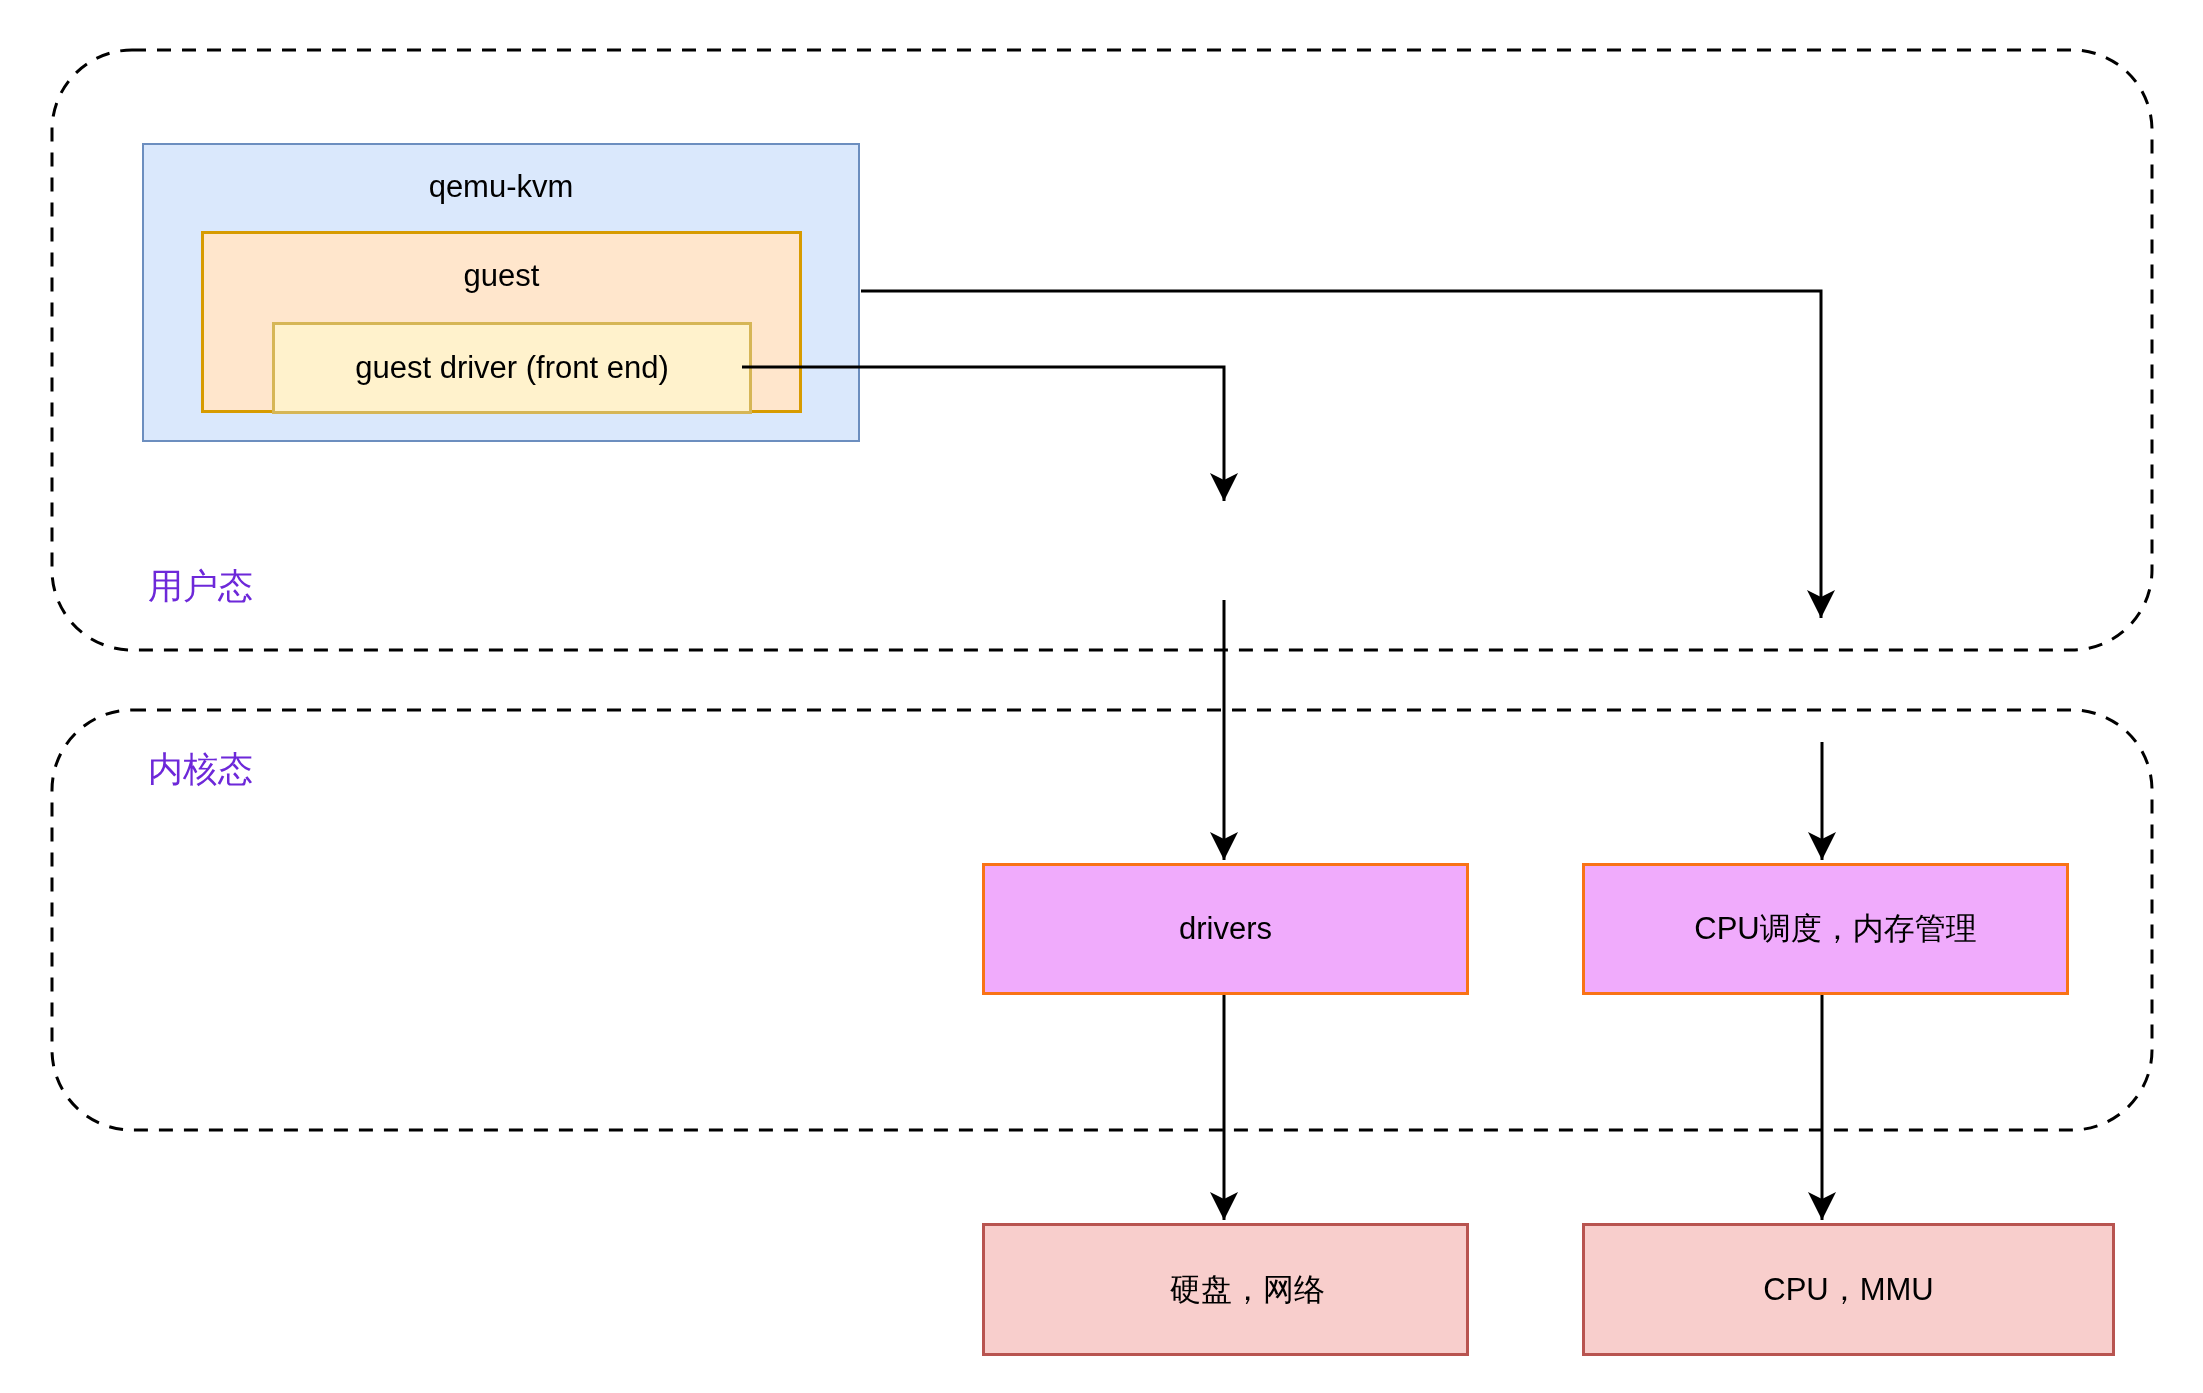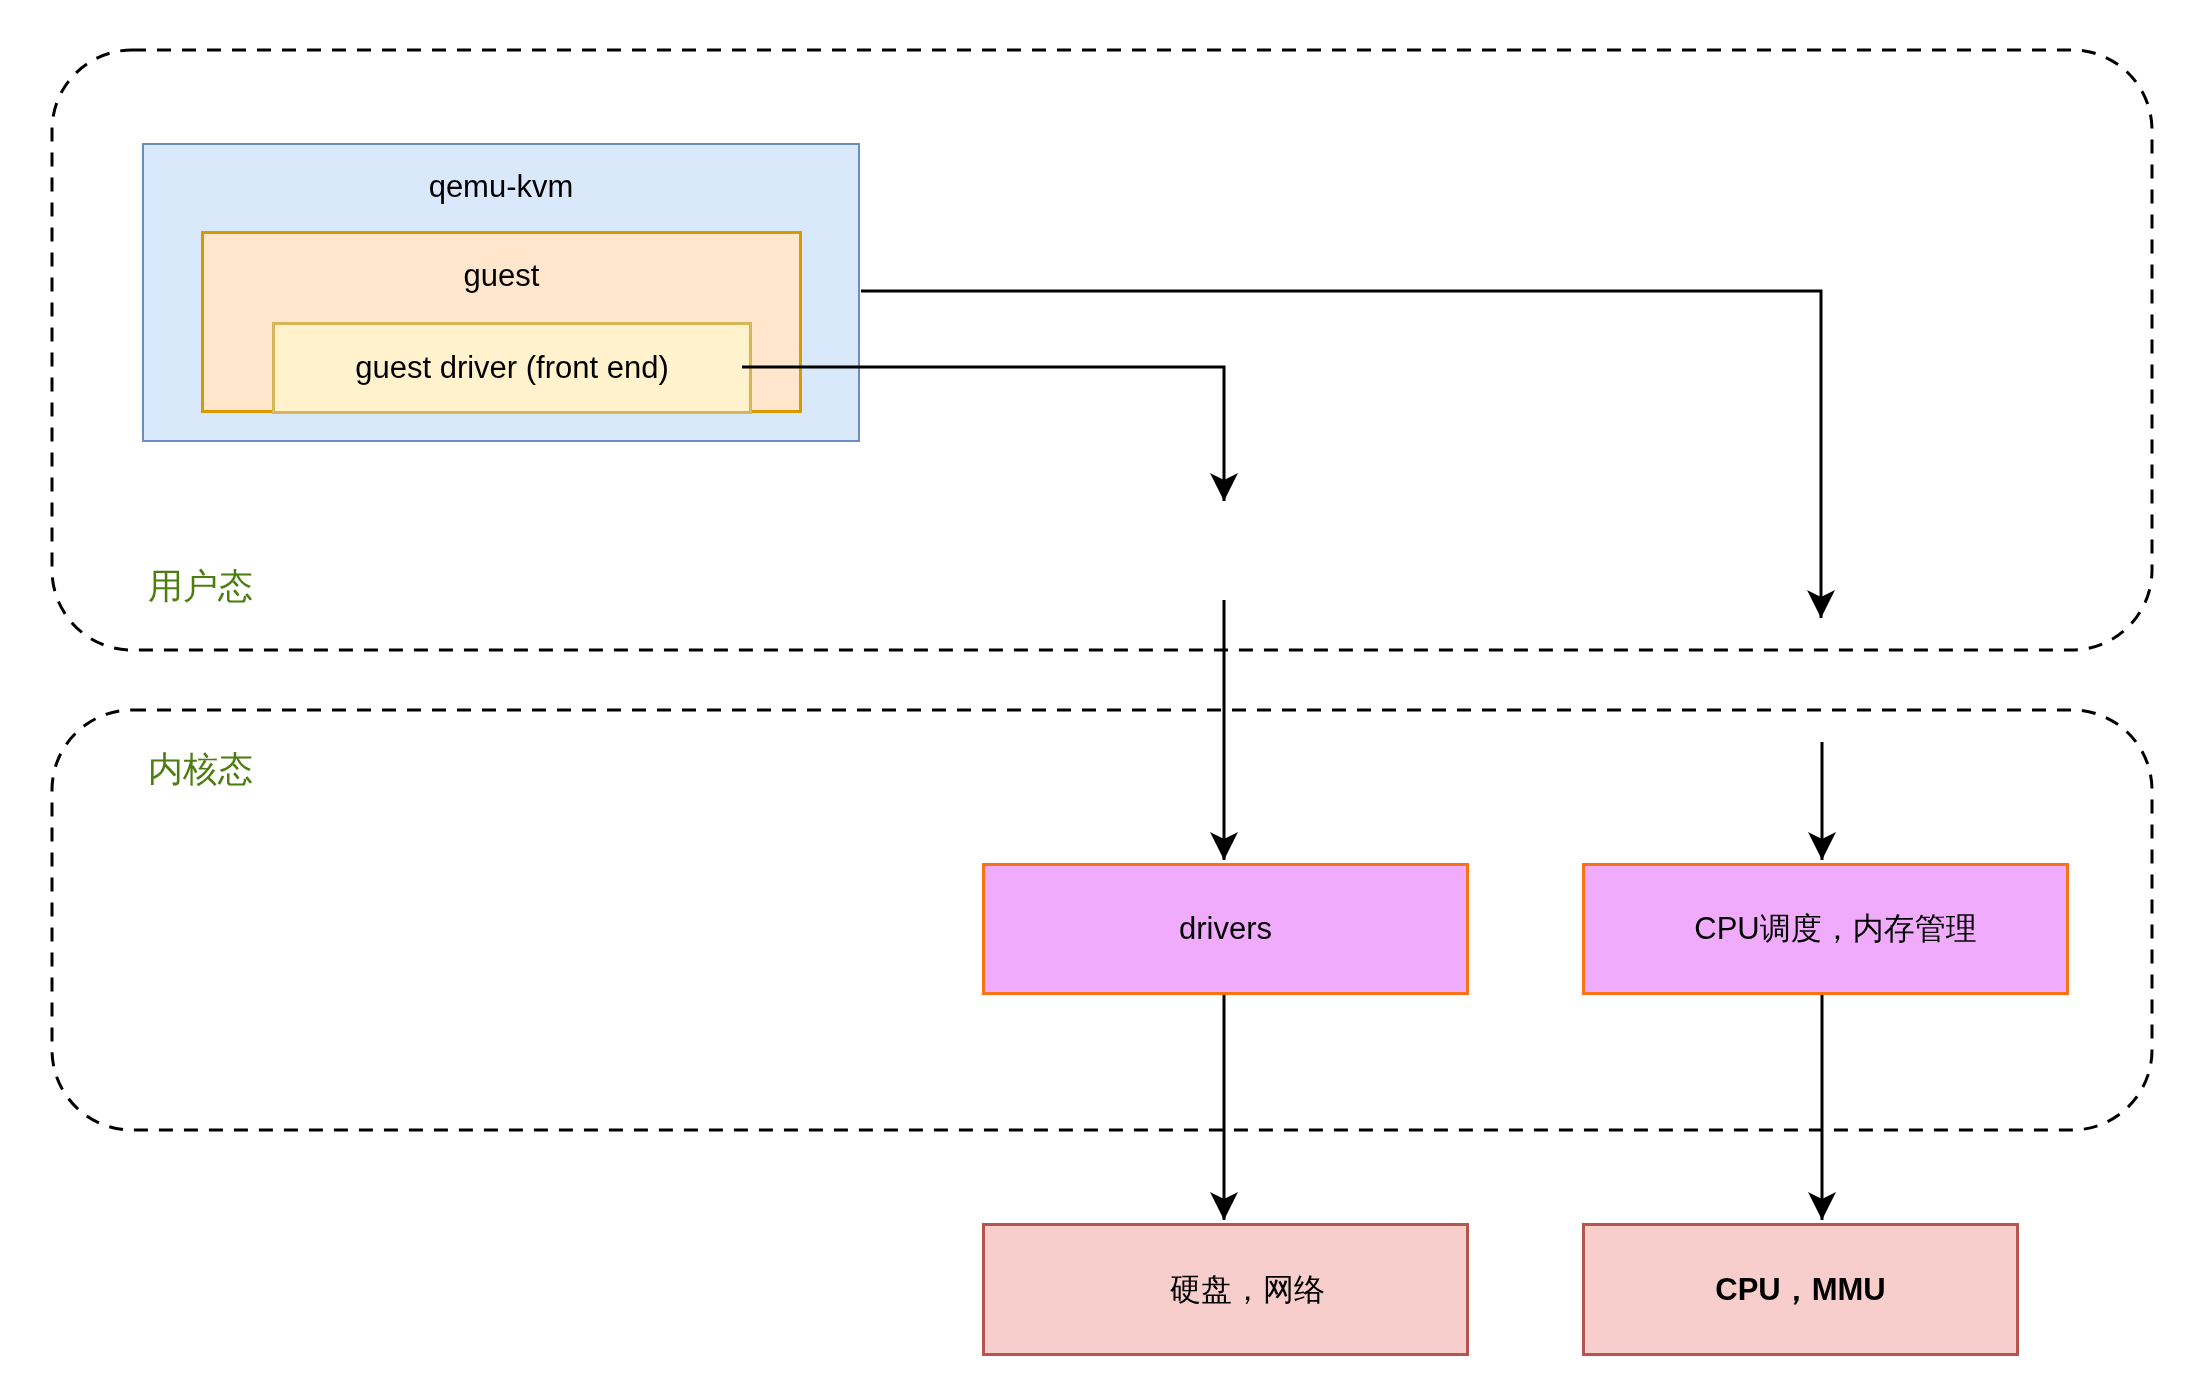--- a/index.html
+++ b/index.html
@@ -45,21 +45,21 @@
   .blue-thick { background: #dae8fc; border: 3px solid #6c8ebf; }
   .orange { background: #ffe6cc; border: 3px solid #d79b00; }
   .yellow { background: #fff2cc; border: 3px solid #d6b656; }
   .green  { background: #f0abfc; border: 3px solid #f97316; }
   .red    { background: #f8cecc; border: 3px solid #b85450; }
 
   .region-label {
     position: absolute;
     font-family: "Liberation Serif", "DejaVu Serif", serif;
     font-size: 35px;
-    color: #4d7c0f;
+    color: #6d28d9;
     white-space: nowrap;
     z-index: 1;
   }
 </style>
 </head>
 <body>
 
 <div id="canvas">
 
   <svg id="bg-layer" class="layer">
@@ -91,21 +91,21 @@
     </div>
 
     <div class="box green" style="left:1582px; top:863px; width:487px; height:132px;padding-left:20px;">
       <span>CPU调度，内存管理</span>
     </div>
 
     <div class="box red" style="left:982px; top:1223px; width:487px; height:133px;padding-left:44px;">
       <span>硬盘，网络</span>
     </div>
 
-    <div class="box red" style="left:1582px; top:1223px; width:437px; height:133px;font-weight:bold;">
+    <div class="box red" style="left:1582px; top:1223px; width:533px; height:133px;">
       <span>CPU，MMU</span>
     </div>
 
   </div>
 
   <svg id="arrow-layer" class="layer">
     <defs>
       <marker id="arrowhead" markerUnits="userSpaceOnUse" markerWidth="34" markerHeight="34" viewBox="0 0 34 34" refX="31" refY="17" orient="auto">
         <path d="M3,3 L31,17 L3,31 L10,17 Z" fill="#000000"></path>
       </marker>

